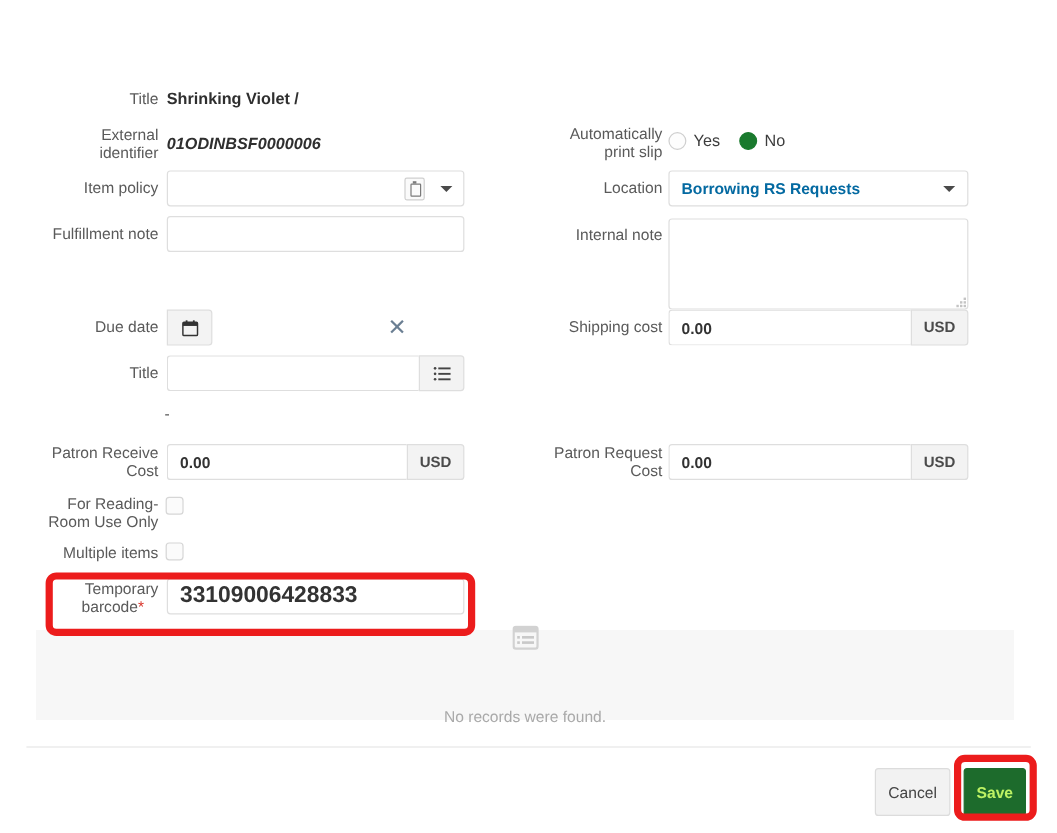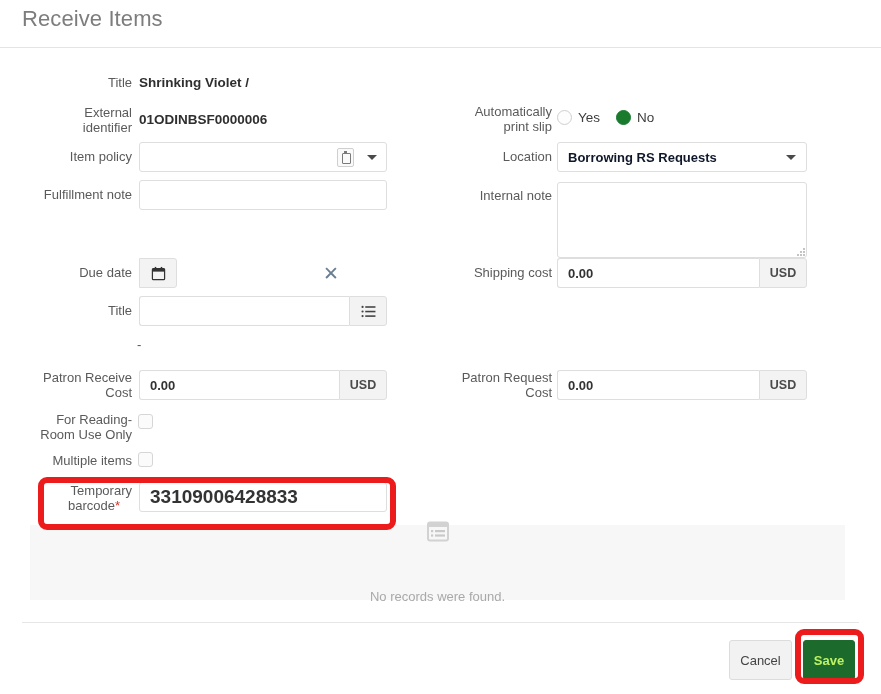--- a/index.html
+++ b/index.html
@@ -54,21 +54,21 @@
     font-size: 12.5px; color: #4b4b4b; font-weight: bold;
     display: flex; align-items: center; justify-content: center;
   }
   .inp-wrap .addon.icon-addon { width: 38px; }
 
   
   .sel {
     position: absolute; height: 30px; background:#fff;
     border: 1px solid #dedede; border-radius: 3px;
     display: flex; align-items: center; padding: 0 10px;
-    font-size: 13px; color: #0f172a; font-weight: bold;
+    font-size: 13px; color: #0369a1; font-weight: bold;
   }
   .caret {
     position: absolute; right: 10px; top: 50%; margin-top: -2px;
     width: 0; height: 0;
     border-left: 5px solid transparent; border-right: 5px solid transparent;
     border-top: 5px solid #4a4a4a;
   }
 
   textarea.note {
     position: absolute; resize: none;
@@ -148,32 +148,29 @@
     position: absolute; border: 6px solid #ec1c1c; border-radius: 9px;
     pointer-events: none; background: transparent;
   }
   .req-star { color: #d8342a; font-size: 13px; }
 </style>
 </head>
 <body>
 
 <div class="page">
 
-  <div class="page-header">
-    <div class="page-title">Receive Items</div>
-  </div>
 
   <div class="form-area">
 
     <div class="lbl" style="left:0;top:27px;width:120px;">Title</div>
     <div class="val-static" style="left:139px;top:27px;">Shrinking Violet /</div>
 
     <div class="lbl" style="left:0;top:57px;width:120px;">External</div>
     <div class="lbl" style="left:0;top:72px;width:120px;">identifier</div>
-    <div class="val-static" style="left:139px;top:64px;">01ODINBSF0000006</div>
+    <div class="val-static" style="left:139px;top:64px;font-style:italic;">01ODINBSF0000006</div>
 
     <div class="lbl" style="left:0;top:101px;width:120px;">Item policy</div>
     <div class="inp" style="left:139px;top:94px;width:248px;"></div>
     <div class="mini-icon-box" style="left:337px;top:100px;"></div>
     <div style="position:absolute;left:367px;top:107px;width:0;height:0;border-left:5px solid transparent;border-right:5px solid transparent;border-top:5px solid #4a4a4a;"></div>
 
     <div class="lbl" style="left:0;top:139px;width:120px;">Fulfillment note</div>
     <div class="inp" style="left:139px;top:132px;width:248px;"></div>
 
     <div class="lbl" style="left:0;top:217px;width:120px;">Due date</div>

